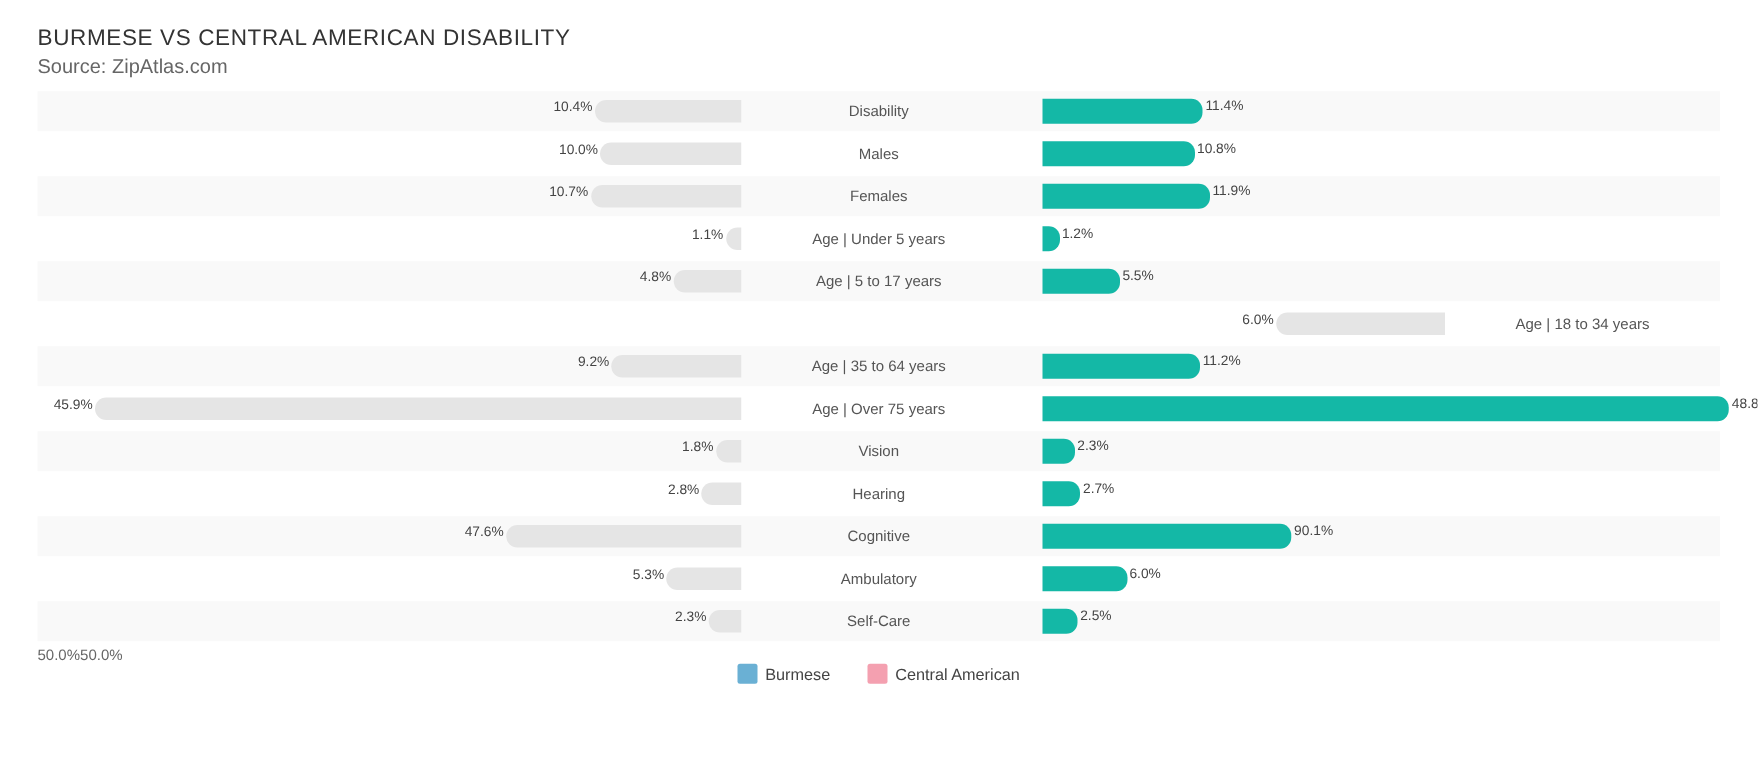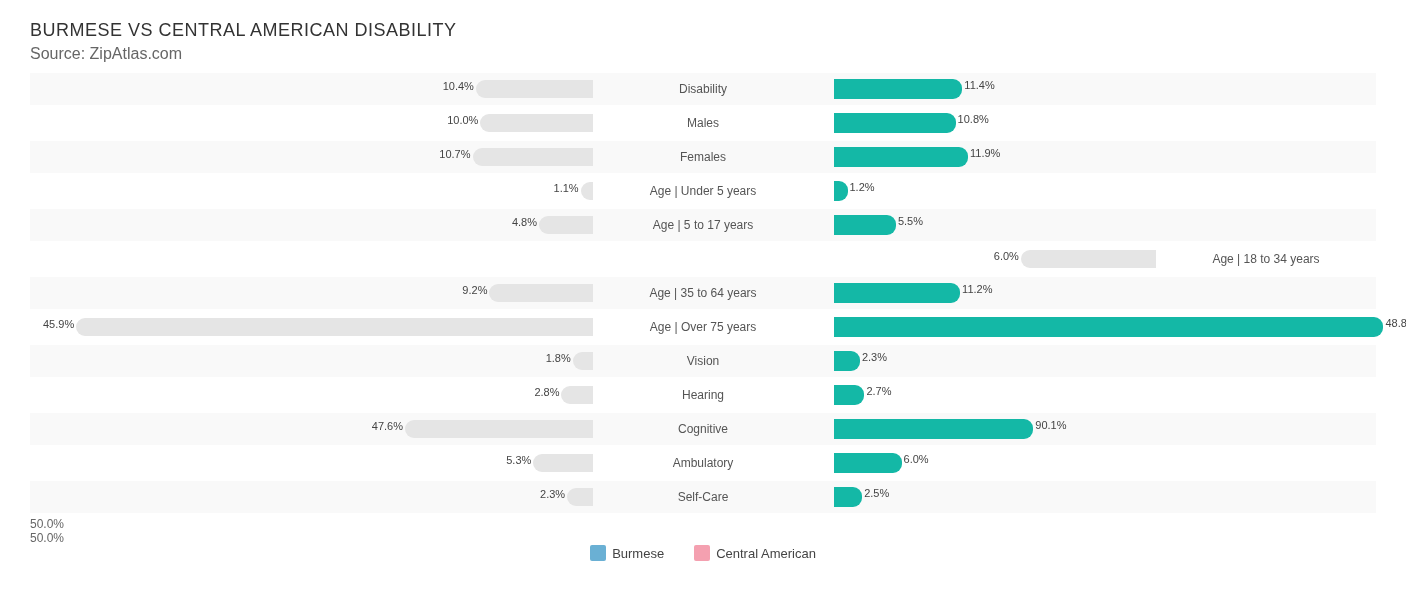--- a/index.html
+++ b/index.html
@@ -131,26 +131,25 @@
       align-items: center;
       gap: 6px;
     }
     .legend-box {
       width: 16px;
       height: 16px;
       border-radius: 2px;
     }
     .axis-labels {
       display: flex;
-      justify-content: flex-end;
+      justify-content: flex-start;
       padding: 0 0;
       font-size: 12px;
       color: #666;
       margin-top: 4px;
-      flex-direction: column;
     }
     .rows-area {
       width: 100%;
     }
   </style>
 </head>
 <body>
 
 <div class="title">BURMESE VS CENTRAL AMERICAN DISABILITY</div>
 <div class="source">Source: ZipAtlas.com</div>

